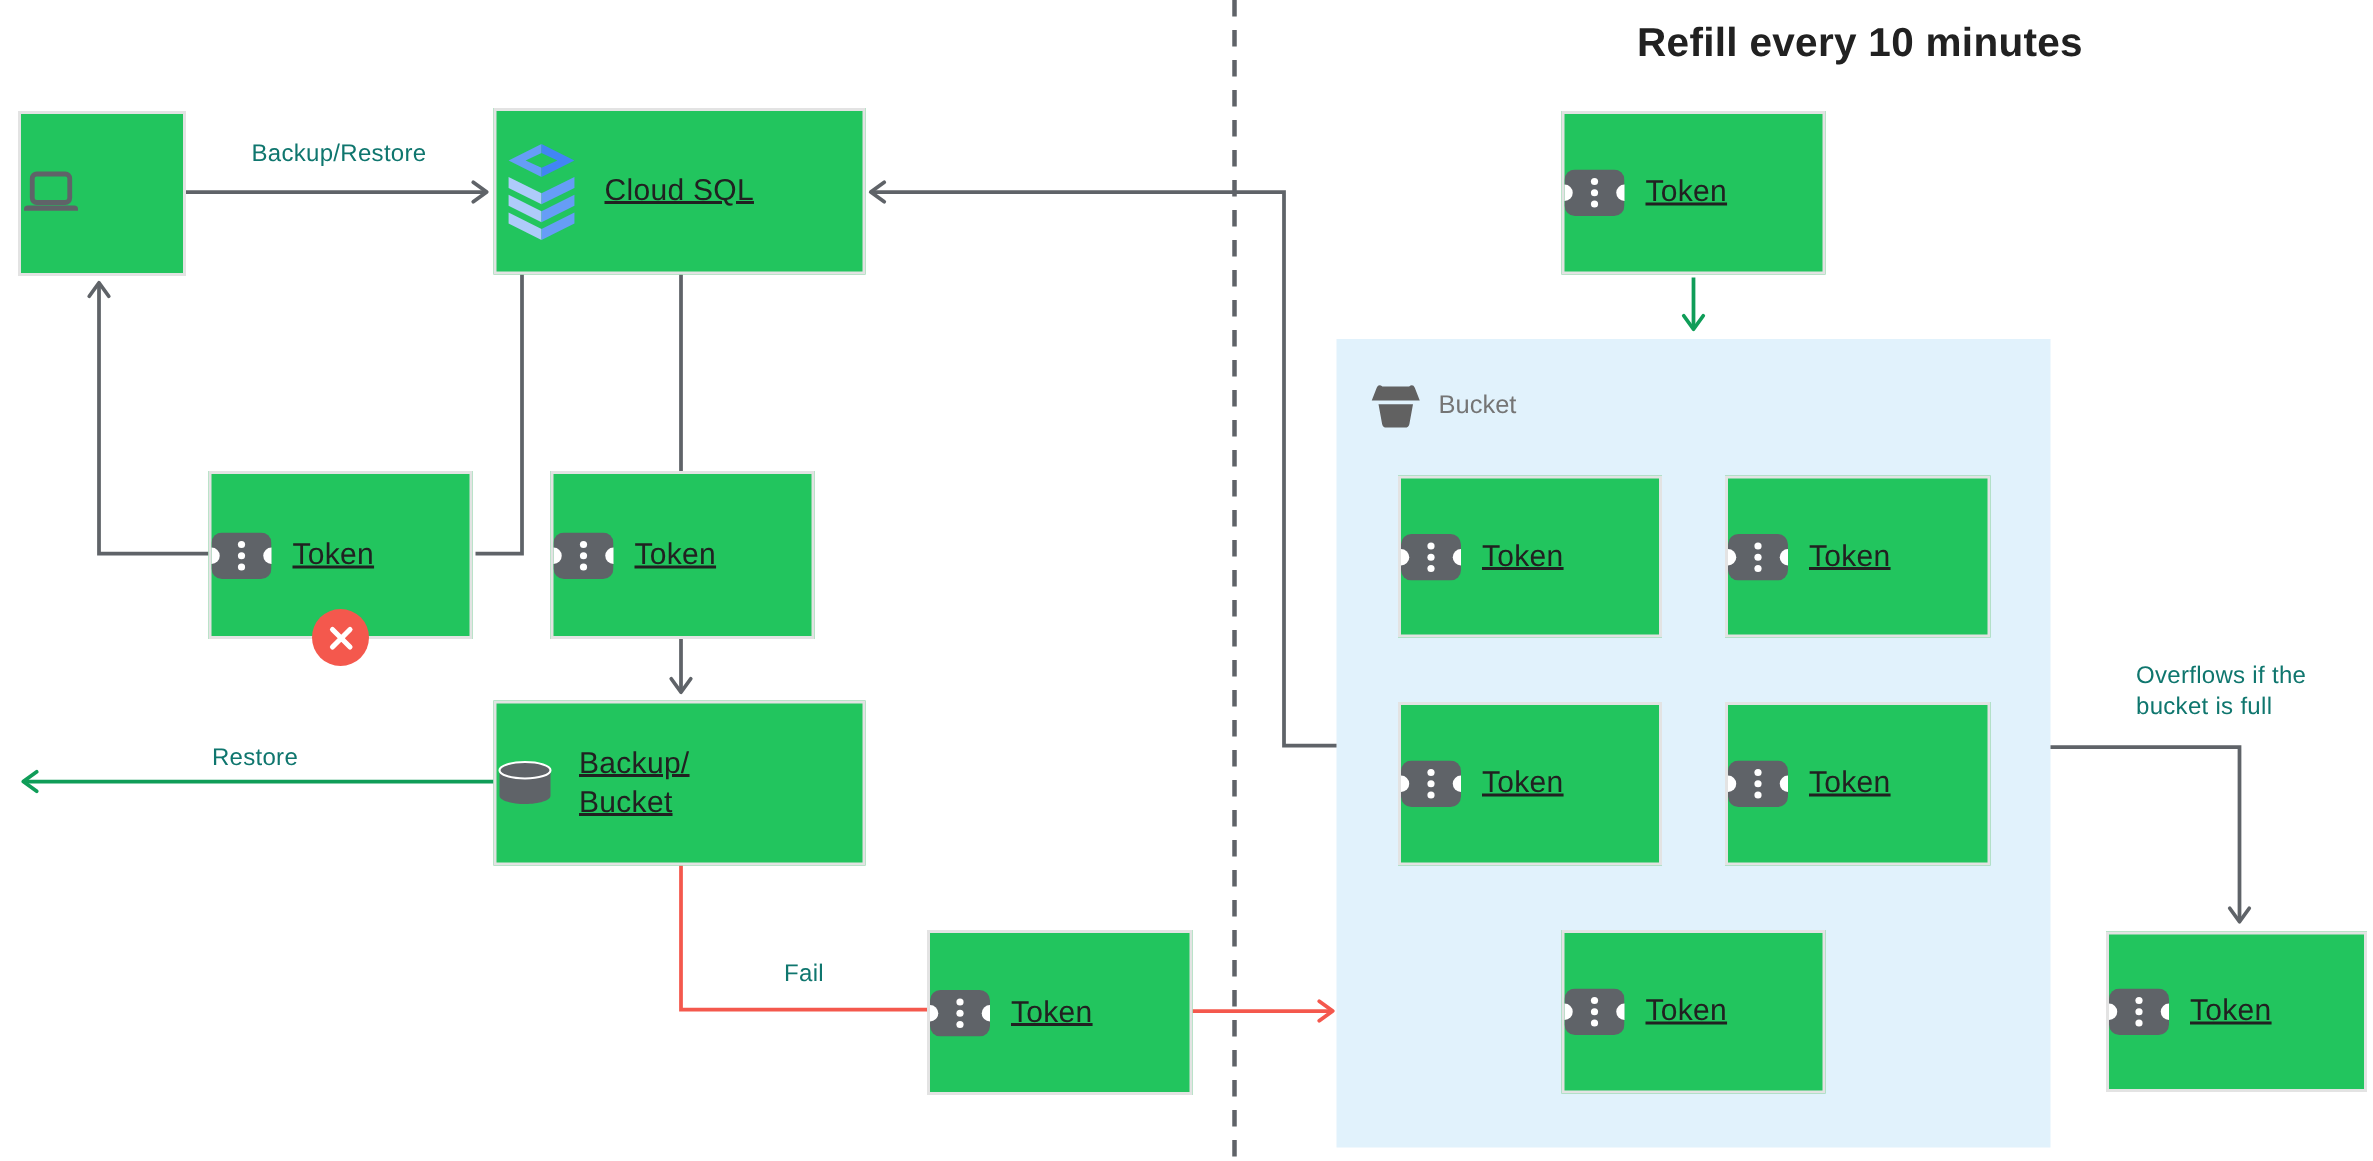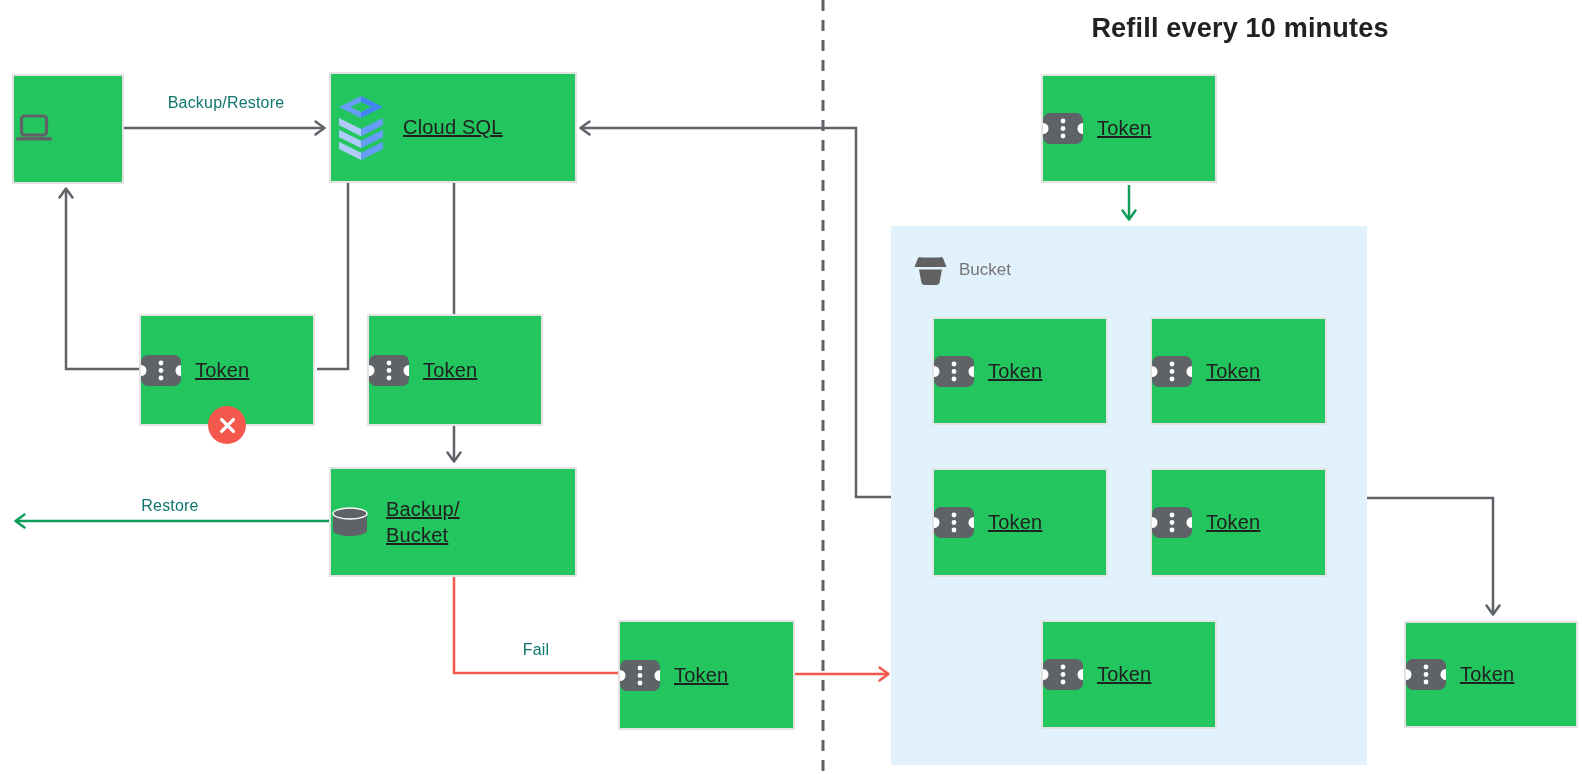--- a/index.html
+++ b/index.html
@@ -261,20 +261,24 @@
         <circle cx="0" cy="15.5" r="5.5" fill="#fff"></circle>
         <circle cx="40" cy="15.5" r="5.5" fill="#fff"></circle>
         <circle cx="20" cy="8" r="2.4" fill="#fff"></circle>
         <circle cx="20" cy="15.5" r="2.4" fill="#fff"></circle>
         <circle cx="20" cy="23" r="2.4" fill="#fff"></circle>
       </svg>
     </span>
     <span class="box-label">Token</span>
   </div>
 
+  <div class="anno overflow-note" style="left:1424px;top:440px;width:158px">
+    <div>Overflows if the</div>
+    <div>bucket is full</div>
+  </div>
 
   <div class="box" style="left:1404px;top:621px;width:174px;height:107px">
     <span class="icon">
       <svg width="40" height="31" viewBox="0 0 40 31">
         <rect x="0" y="0" width="40" height="31" rx="7" fill="#5F6368"></rect>
         <circle cx="0" cy="15.5" r="5.5" fill="#fff"></circle>
         <circle cx="40" cy="15.5" r="5.5" fill="#fff"></circle>
         <circle cx="20" cy="8" r="2.4" fill="#fff"></circle>
         <circle cx="20" cy="15.5" r="2.4" fill="#fff"></circle>
         <circle cx="20" cy="23" r="2.4" fill="#fff"></circle>

